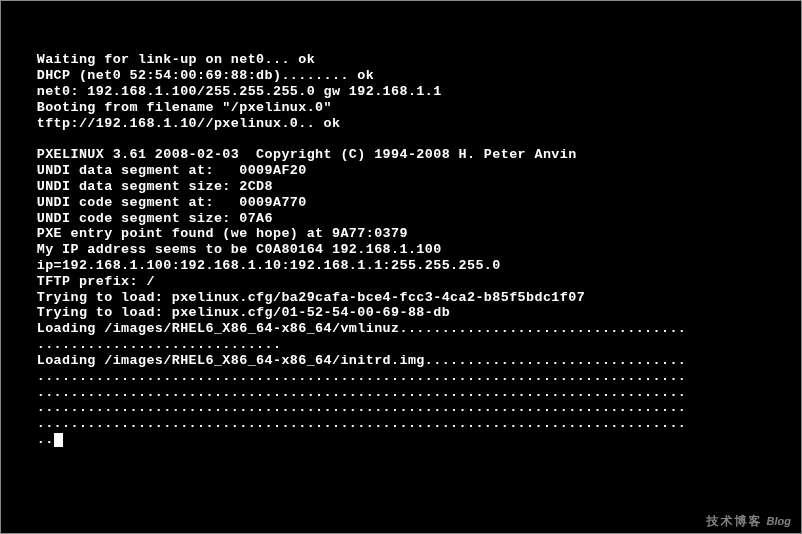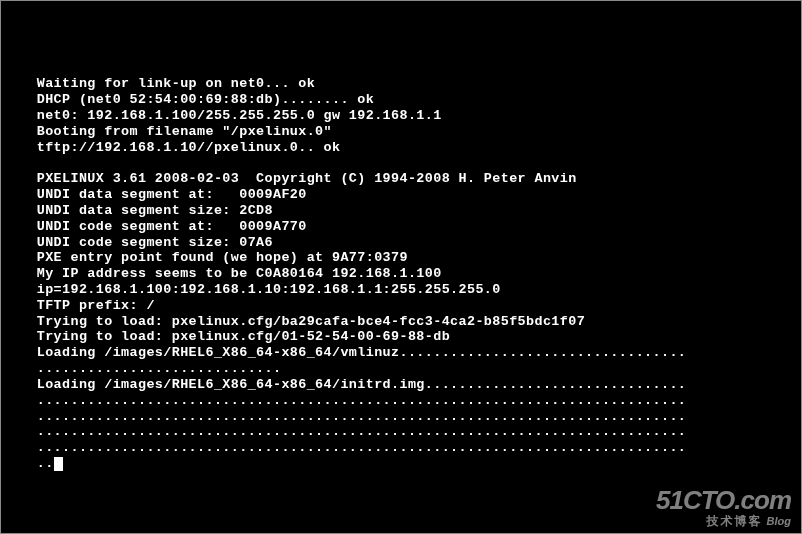--- a/index.html
+++ b/index.html
@@ -15,21 +15,21 @@
       font-size: 13.4px;
       line-height: 1.18;
       color: #ffffff;
       font-weight: bold;
       position: relative;
       overflow: hidden;
       border: 1px solid #888;
       letter-spacing: 0.4px;
     }
     .terminal {
-      padding: 28px 6px 6px 2px;
+      padding: 4px 6px 6px 2px;
       white-space: pre;
       word-break: break-all;
     }
     .cursor {
       display: inline-block;
       background: #ffffff;
       width: 9px;
       height: 14px;
       vertical-align: text-bottom;
     }
@@ -86,15 +86,14 @@
 <span>    Loading /images/RHEL6_X86_64-x86_64/vmlinuz..................................</span>
 <span>    .............................</span>
 <span>    Loading /images/RHEL6_X86_64-x86_64/initrd.img...............................</span>
 <span>    .............................................................................</span>
 <span>    .............................................................................</span>
 <span>    .............................................................................</span>
 <span>    .............................................................................</span>
 <span>    ..</span><span class="cursor"></span></div>
 
 <div class="watermark">
-  <div class="brand">51CTO.com</div>
   <div class="sub"><span>技术博客</span><span class="blog-tag">Blog</span></div>
 </div>
 
 </body></html>

